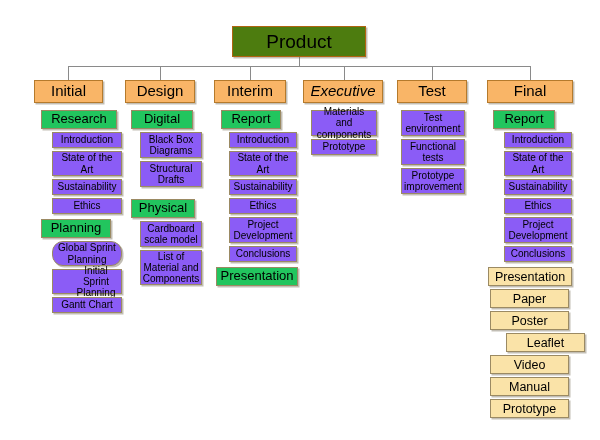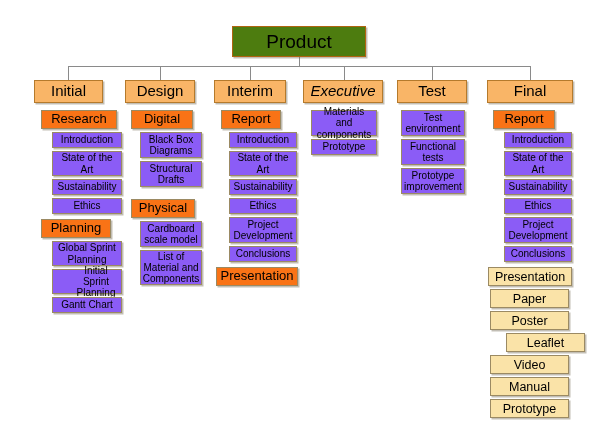--- a/index.html
+++ b/index.html
@@ -50,21 +50,21 @@
     font-size: 19px;
   }
   
   .lvl-phase {
     background: #f9b567;
     border: 1px solid #b57a2c;
     font-size: 15px;
   }
   
   .lvl-group {
-    background: #f97316;
+    background: #22c55e;
     border: 1px solid #9b8a63;
     font-size: 13px;
   }
   
   .lvl-leaf {
     background: #8b5cf6;
     border: 1px solid #9b8a63;
     font-size: 10px;
   }
   
@@ -100,21 +100,21 @@
 
   <div class="node lvl-group" style="left:41px; top:110px; width:76px; height:19px;">Research</div>
 
   <div class="node lvl-leaf" style="left:52px; top:132px; width:70px; height:16px;">Introduction</div>
   <div class="node lvl-leaf" style="left:52px; top:151px; width:70px; height:25px;">State of the Art</div>
   <div class="node lvl-leaf" style="left:52px; top:179px; width:70px; height:16px;">Sustainability</div>
   <div class="node lvl-leaf" style="left:52px; top:198px; width:70px; height:16px;">Ethics</div>
 
   <div class="node lvl-group" style="left:41px; top:219px; width:70px; height:19px;">Planning</div>
 
-  <div class="node lvl-leaf" style="left:52px; top:241px; width:70px; height:25px;">Global Sprint Planning</div>
+  <div class="node lvl-leaf" style="left:52px; top:241px; width:70px; height:25px;border-radius:11px;">Global Sprint Planning</div>
   <div class="node lvl-leaf" style="left:52px; top:269px; width:70px; height:25px;padding-left:20px;">Initial Sprint Planning</div>
   <div class="node lvl-leaf" style="left:52px; top:297px; width:70px; height:16px;">Gantt Chart</div>
 
   <div class="node lvl-group" style="left:131px; top:110px; width:62px; height:19px;">Digital</div>
 
   <div class="node lvl-leaf" style="left:140px; top:132px; width:62px; height:26px;">Black Box Diagrams</div>
   <div class="node lvl-leaf" style="left:140px; top:161px; width:62px; height:26px;">Structural Drafts</div>
 
   <div class="node lvl-group" style="left:131px; top:199px; width:64px; height:19px;">Physical</div>
 

